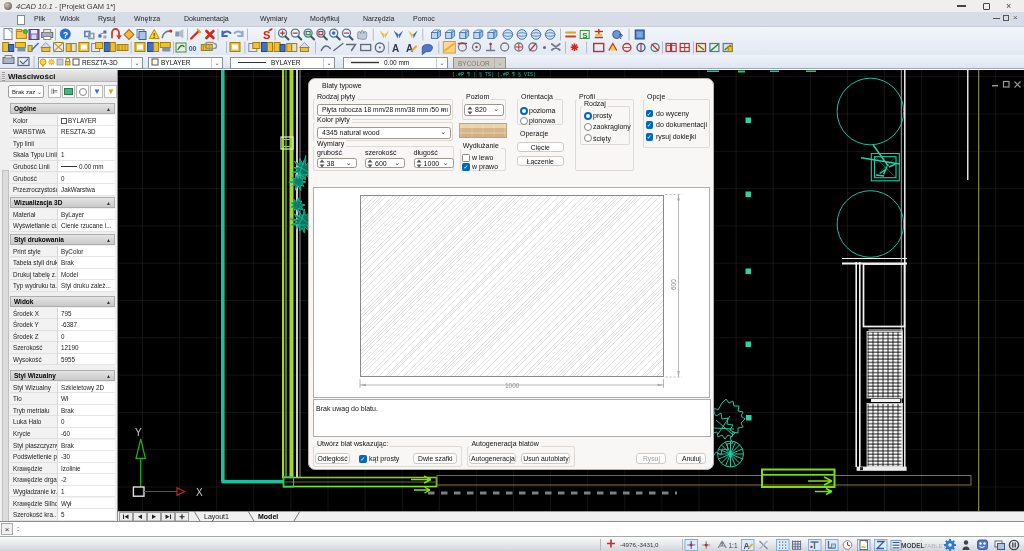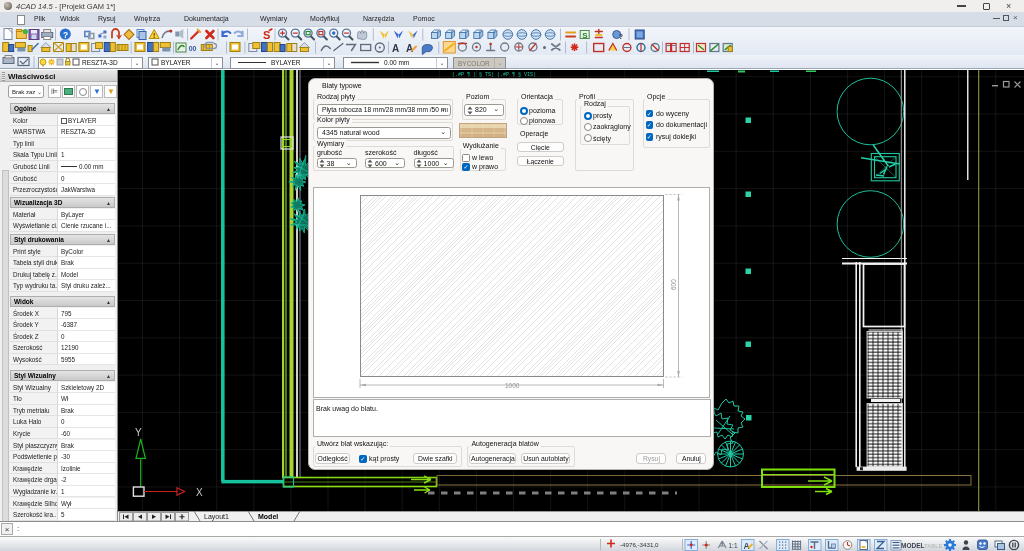--- a/index.html
+++ b/index.html
@@ -43,21 +43,21 @@
 .dtxt{position:absolute;font-size:7px;color:#111;white-space:nowrap;}
 
 #tabbar{left:118px;top:511px;width:906px;height:10px;background:#f0f0f0;border-top:1px solid #9a9a9a;}
 #cmd{left:0;top:521px;width:1024px;height:16px;background:#fff;border-top:1px solid #8c8c8c;border-bottom:1px solid #a8a8a8;}
 #status{left:0;top:537px;width:1024px;height:14px;background:linear-gradient(#fbfbfb,#d2d6dc);}
 </style></head>
 <body>
 <div id="root">
 
 <div class="abs" id="titlebar"></div>
-<div class="abs" id="titletxt"><i>4CAD 14.5</i> - [Projekt GAM 1*]</div>
+<div class="abs" id="titletxt"><i>4CAD 10.1</i> - [Projekt GAM 1*]</div>
 <div class="abs" style="left:4px;top:2px;width:8px;height:8px;border-radius:50%;background:radial-gradient(circle at 35% 35%,#c8c2b8,#5a5248);"></div>
 <div class="abs" style="left:957px;top:5px;width:9px;height:1.5px;background:#444;"></div>
 <div class="abs" style="left:983px;top:3px;width:7px;height:7px;border:1px solid #444;border-radius:1px;"></div>
 <div class="abs" style="left:1006px;top:1px;font-size:9px;color:#444;">×</div>
 
 <div class="abs" id="menubar"></div>
 <div class="abs" style="left:17px;top:14.5px;width:8px;height:10px;background:#fff;border:1px solid #888;"></div>
 <div class="mitem" style="left:34px;top:15px;">Plik</div>
 <div class="mitem" style="left:60px;top:15px;">Widok</div>
 <div class="mitem" style="left:98px;top:15px;">Rysuj</div>

